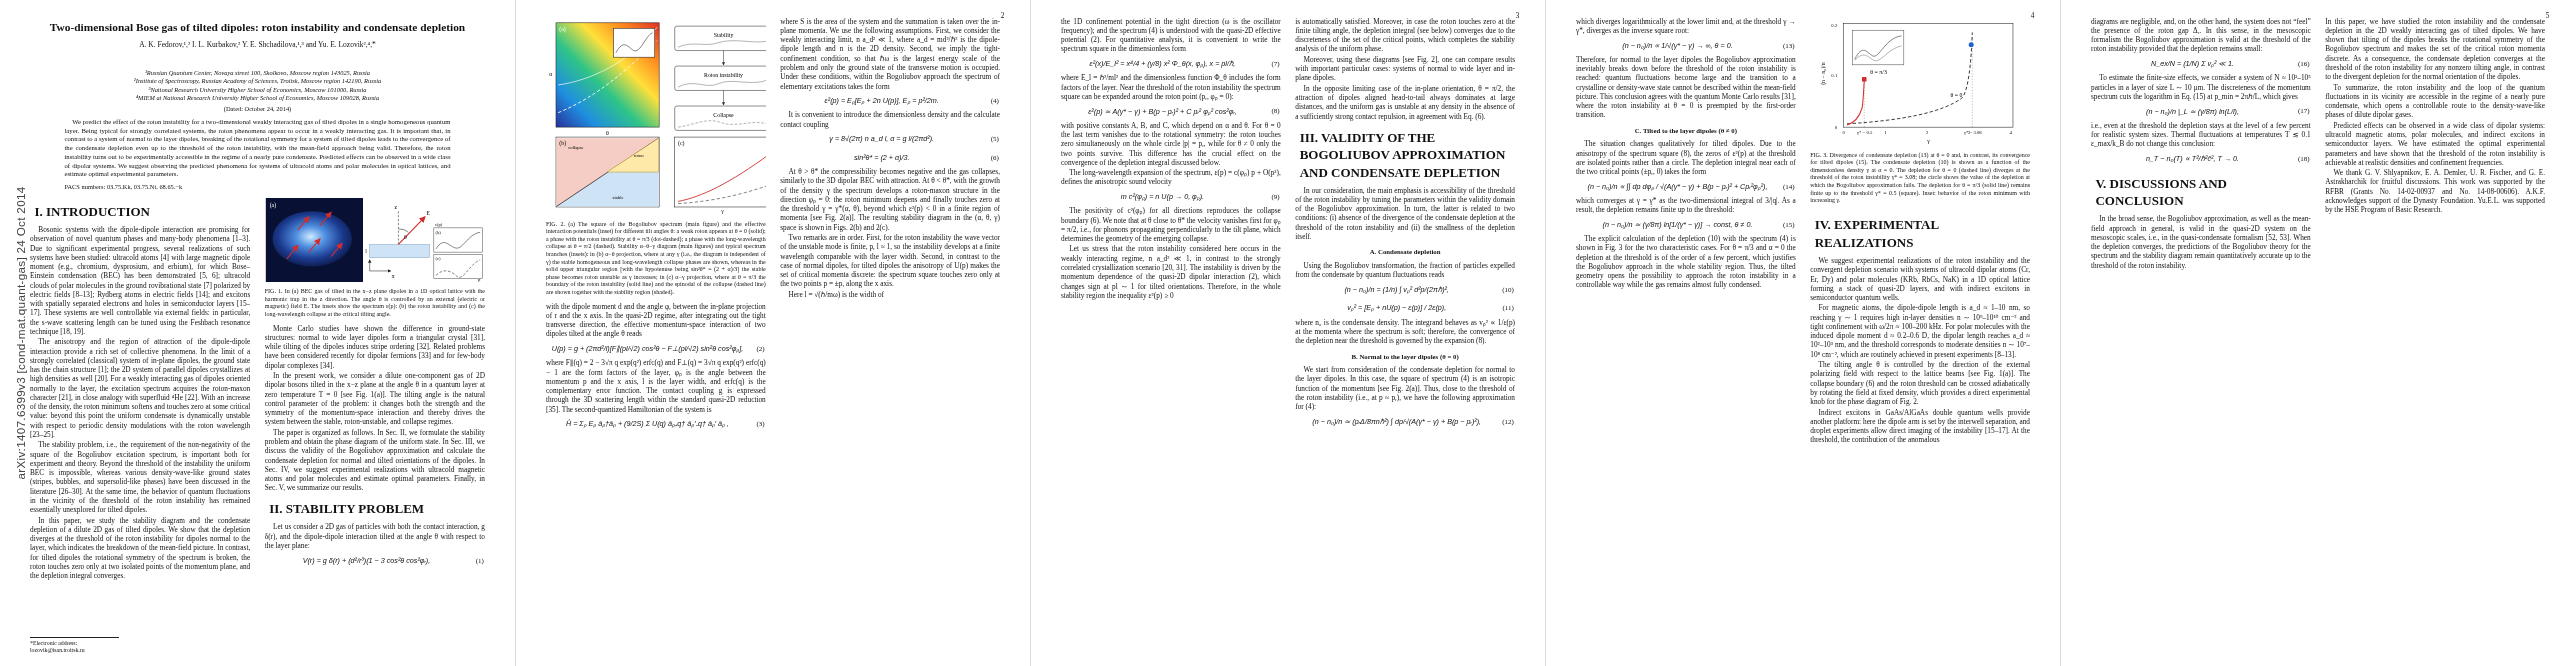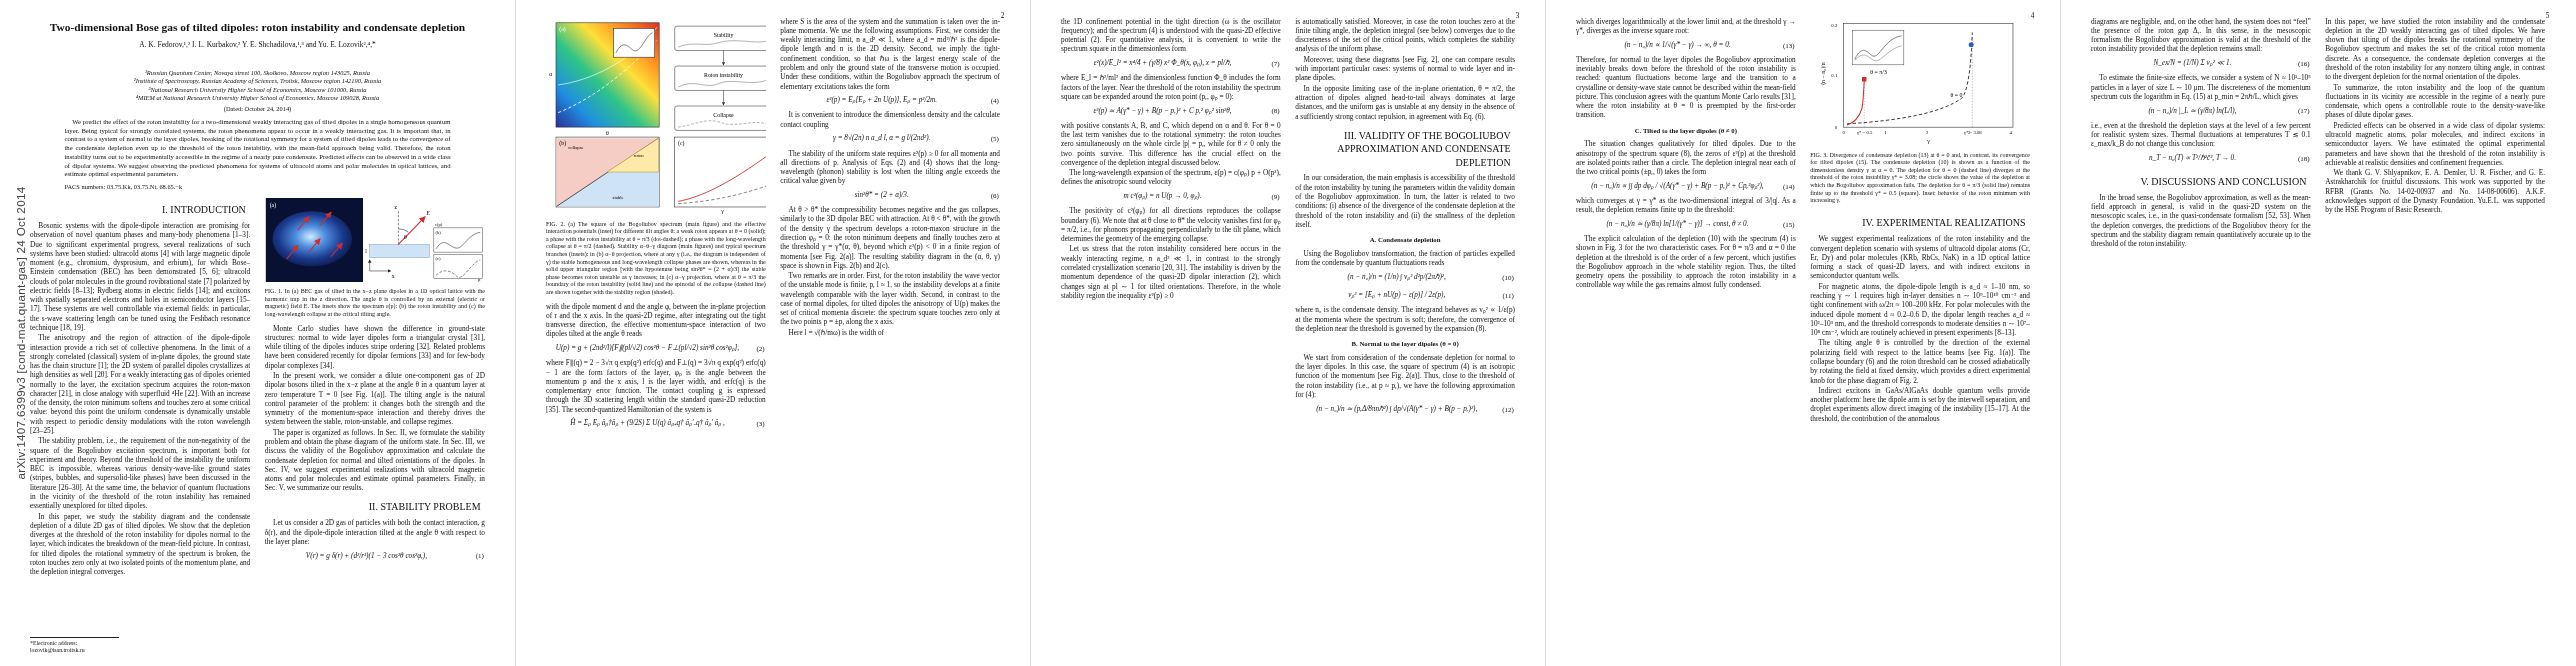--- a/index.html
+++ b/index.html
@@ -12,24 +12,24 @@
   .title{font-size:11.4px;font-weight:bold;line-height:1.25;margin:1.1px 4.4px 5.6px}
   .authors{font-size:7.5px;margin-bottom:20px}
   .affil{font-size:6.4px;font-style:italic;line-height:1.32}
   .dated{font-size:6.4px;margin-top:2.8px}
   .abstract{font-size:6.7px;text-align:justify;margin:5.6px 20px 3.9px;line-height:1.3;text-indent:7.8px}
   .pacs{font-size:6.4px;text-align:left;margin:1.1px 20px 2.2px}
   .cols{display:flex;gap:14.5px;flex:1;min-height:0;text-align:justify}
   .col{flex:1;min-width:0;overflow:hidden;font-size:7.3px;line-height:1.27;display:flex;flex-direction:column}
   .para{text-indent:8.3px;margin-bottom:1.1px}
   .para.noind{text-indent:0}
-  .sec-h{font-weight:normal;text-align:right;font-size:10px;margin:6.7px 4.4px 4.4px;line-height:1.35}
+  .sec-h{font-weight:bold;text-align:left;font-size:13px;margin:6.7px 4.4px 4.4px;line-height:1.35}
   .sub-h{font-weight:bold;text-align:center;font-size:6.8px;margin:6.1px 4.4px 3.9px}
   .eq{position:relative;margin:4.4px 0;padding:0 19px 0 2.2px}
-  .eq-b{display:block;text-align:center;font-style:italic;font-family:Liberation Serif, serif;font-size:7.2px;line-height:1.35}
+  .eq-b{display:block;text-align:center;font-style:italic;font-family:Liberation Sans, sans-serif;font-size:7.2px;line-height:1.35}
   .eq-n{position:absolute;right:1.1px;top:50%;transform:translateY(-50%);font-style:normal;font-size:7px}
   .fig{margin:1.1px 0 2.8px;text-align:center}
   .figcap{font-size:6px;line-height:1.27;text-align:justify;margin:1.7px 0 5px}
   .fnrule{margin-top:auto;border-top:0.6px solid #222;width:89px;padding-top:1.7px}
   .fn{font-size:5.8px;text-align:left}
   .arxiv{position:absolute;left:20px;top:333px;transform:translate(-50%,-50%) rotate(-90deg);white-space:nowrap;
          font-family:"Liberation Sans",sans-serif;font-size:11.7px;color:#444;letter-spacing:0.3px;z-index:5}
   svg text{font-family:"Liberation Serif",serif}
   .f-lab{font-size:10.5px}
   .f-lab-sm{font-size:8.5px}
@@ -208,21 +208,20 @@
           <div class="para noind">where S is the area of the system and the summation is taken over the in-plane momenta. We use the following assumptions. First, we consider the weakly interacting limit, n a_d² ≪ 1, where a_d = md²/ℏ² is the dipole-dipole length and n is the 2D density. Second, we imply the tight-confinement condition, so that ℏω is the largest energy scale of the problem and only the ground state of the transverse motion is occupied. Under these conditions, within the Bogoliubov approach the spectrum of elementary excitations takes the form</div>
           <div class="eq">
             <span class="eq-b">ε²(p) = Eₚ[Eₚ + 2n U(p)],    Eₚ = p²/2m.</span>
             <span class="eq-n">(4)</span>
           </div>
           <div class="para">It is convenient to introduce the dimensionless density and the calculate contact coupling</div>
           <div class="eq">
             <span class="eq-b">γ = 8√(2π) n a_d l,    α = g l/(2πd²).</span>
             <span class="eq-n">(5)</span>
           </div>
-          <div class="para">The stability of the uniform state requires ε²(p) ≥ 0 for all momenta and all directions of p. Analysis of Eqs. (2) and (4) shows that the long-wavelength (phonon) stability is lost when the tilting angle exceeds the critical value given by</div>
           <div class="eq">
             <span class="eq-b">sin²θ* = (2 + α)/3.</span>
             <span class="eq-n">(6)</span>
           </div>
           <div class="para">At θ &gt; θ* the compressibility becomes negative and the gas collapses, similarly to the 3D dipolar BEC with attraction. At θ &lt; θ*, with the growth of the density γ the spectrum develops a roton-maxon structure in the direction φₚ = 0: the roton minimum deepens and finally touches zero at the threshold γ = γ*(α, θ), beyond which ε²(p) &lt; 0 in a finite region of momenta [see Fig. 2(a)]. The resulting stability diagram in the (α, θ, γ) space is shown in Figs. 2(b) and 2(c).</div>
           <div class="para">Two remarks are in order. First, for the roton instability the wave vector of the unstable mode is finite, pᵣ l ≈ 1, so the instability develops at a finite wavelength comparable with the layer width. Second, in contrast to the case of normal dipoles, for tilted dipoles the anisotropy of U(p) makes the set of critical momenta discrete: the spectrum square touches zero only at the two points p = ±pᵣ along the x axis.</div>
           <div class="para">Here l = √(ℏ/mω) is the width of</div>
         </div>
       </div>
     </div>
@@ -230,21 +229,21 @@
       <div class="pageno">3</div>
       <div class="cols">
         <div class="col">
           <div class="para noind">the 1D confinement potential in the tight direction (ω is the oscillator frequency); and the spectrum (4) is understood with the quasi-2D effective potential (2). For quantitative analysis, it is convenient to write the spectrum square in the dimensionless form</div>
           <div class="eq">
             <span class="eq-b">ε²(x)/E_l² = x⁴/4 + (γ/8) x² Φ_θ(x, φₚ),    x = pl/ℏ,</span>
             <span class="eq-n">(7)</span>
           </div>
           <div class="para noind">where E_l = ℏ²/ml² and the dimensionless function Φ_θ includes the form factors of the layer. Near the threshold of the roton instability the spectrum square can be expanded around the roton point (pᵣ, φₚ = 0):</div>
           <div class="eq">
-            <span class="eq-b">ε²(p) ≃ A(γ* − γ) + B(p − pᵣ)² + C pᵣ² φₚ² sin²θ,</span>
+            <span class="eq-b">ε²(p) ≃ A(γ* − γ) + B(p − pᵣ)² + C pᵣ² φₚ² cos²φᵣ,</span>
             <span class="eq-n">(8)</span>
           </div>
           <div class="para noind">with positive constants A, B, and C, which depend on α and θ. For θ = 0 the last term vanishes due to the rotational symmetry: the roton touches zero simultaneously on the whole circle |p| = pᵣ, while for θ ≠ 0 only the two points survive. This difference has the crucial effect on the convergence of the depletion integral discussed below.</div>
           <div class="para">The long-wavelength expansion of the spectrum, ε(p) = c(φₚ) p + O(p³), defines the anisotropic sound velocity</div>
           <div class="eq">
             <span class="eq-b">m c²(φₚ) = n U(p → 0, φₚ).</span>
             <span class="eq-n">(9)</span>
           </div>
           <div class="para">The positivity of c²(φₚ) for all directions reproduces the collapse boundary (6). We note that at θ close to θ* the velocity vanishes first for φₚ = π/2, i.e., for phonons propagating perpendicularly to the tilt plane, which determines the geometry of the emerging collapse.</div>
           <div class="para">Let us stress that the roton instability considered here occurs in the weakly interacting regime, n a_d² ≪ 1, in contrast to the strongly correlated crystallization scenario [20, 31]. The instability is driven by the momentum dependence of the quasi-2D dipolar interaction (2), which changes sign at pl ∼ 1 for tilted orientations. Therefore, in the whole stability region the inequality ε²(p) ≥ 0</div>

